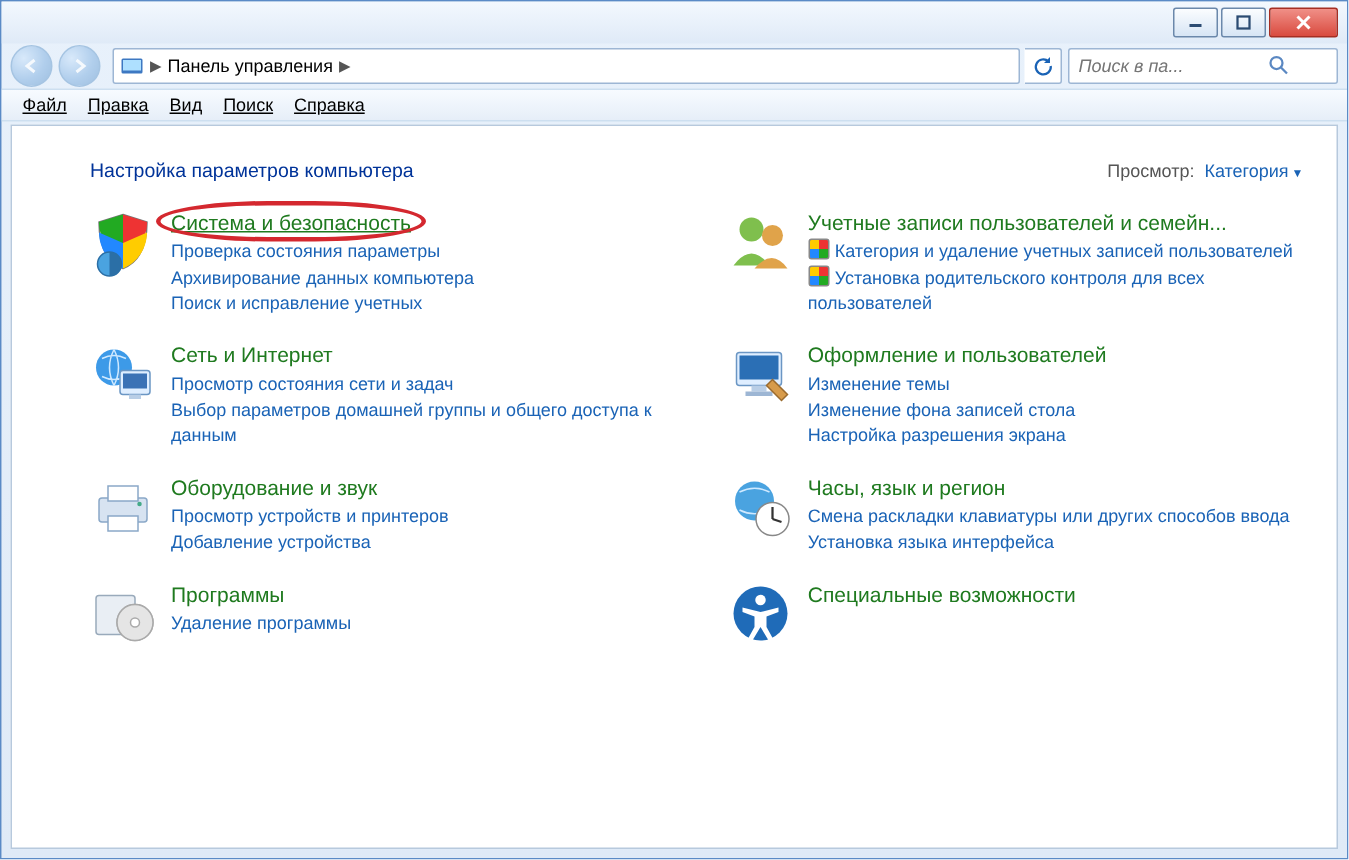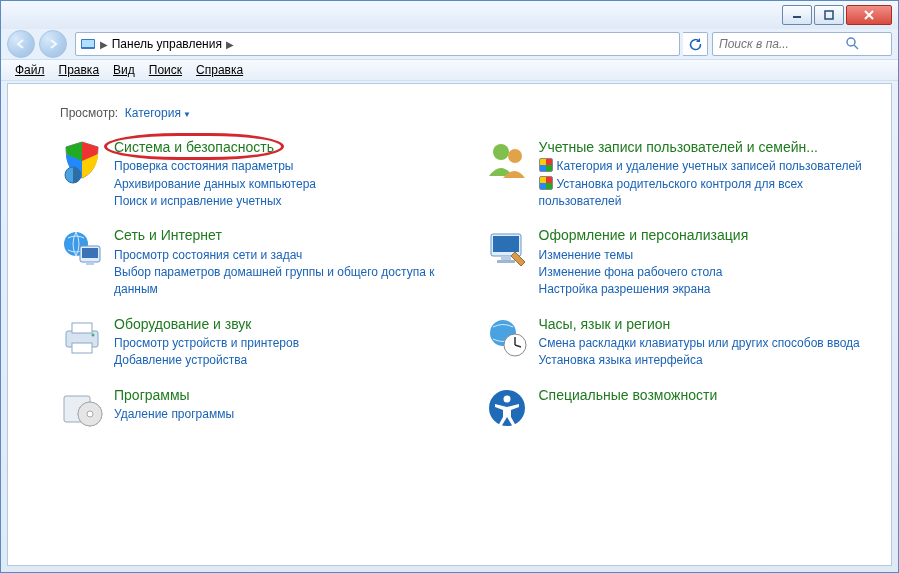--- a/index.html
+++ b/index.html
@@ -35,21 +35,21 @@
   .cat-icon{width:44px;height:44px;flex:0 0 44px;display:flex;align-items:center;justify-content:center}
   .cat-body{padding-top:0}
   .cat-title{color:#1f7a1f;font-size:14px;line-height:1.3}
   .cat-title a{color:#1f7a1f;text-decoration:none}
   .tasks{margin-top:2px}
   .task{color:#1a63b6;font-size:12px;line-height:1.45;cursor:pointer}
   .task.shield::before{content:"";display:inline-block;width:12px;height:12px;margin-right:4px;vertical-align:-2px;background:conic-gradient(#e33 0 25%, #2a2 0 50%, #28f 0 75%, #fc0 0 100%);border:1px solid #888;border-radius:2px}
   
   .highlight{position:relative;display:inline-block}
   .highlight::before{content:"";position:absolute;left:-10px;right:-10px;top:-5px;bottom:-4px;border:3px solid #d4282f;border-radius:50%/60%;pointer-events:none}
-  .highlight a{}
+  .highlight a{text-decoration:underline}
   
   svg{overflow:visible}
 </style>
 </head>
 <body>
 
 <div class="window">
 
   <div class="titlebar">
     <div class="winbtn">
@@ -110,20 +110,21 @@
   <div class="menubar">
     <span class="menuitem"><u>Файл</u></span>
     <span class="menuitem"><u>Правка</u></span>
     <span class="menuitem"><u>Вид</u></span>
     <span class="menuitem"><u>Поиск</u></span>
     <span class="menuitem"><u>Справка</u></span>
   </div>
 
   <div class="content">
     <div class="head-row">
+      <div class="page-title">Настройка параметров компьютера</div>
       <div class="view-by">
         <span>Просмотр:</span>&nbsp;
         <a href="#"><span>Категория</span><span class="drop">▼</span></a>
       </div>
     </div>
 
     <div class="columns">
 
       <div class="col">
 
@@ -231,24 +232,24 @@
           <div class="cat-icon">
             <svg width="44" height="44">
                 <rect x="6" y="8" width="30" height="22" rx="2" fill="#dfeeff" stroke="#6b96c4"></rect>
                 <rect x="8" y="10" width="26" height="16" fill="#2b6fb5"></rect>
                 <rect x="16" y="30" width="10" height="4" fill="#b9cee6"></rect>
                 <rect x="12" y="34" width="18" height="3" fill="#9db6d4"></rect>
                 <path d="M30 26 l10 10 l-4 4 l-10 -10 z" fill="#d79b4a" stroke="#9a6b2e"></path>
               </svg>
           </div>
           <div class="cat-body">
-            <div class="cat-title"><a href="#">Оформление и персонализация</a></div>
+            <div class="cat-title"><a href="#">Оформление и пользователей</a></div>
             <div class="tasks">
               <div class="task">Изменение темы</div>
-              <div class="task">Изменение фона рабочего стола</div>
+              <div class="task">Изменение фона записей стола</div>
               <div class="task">Настройка разрешения экрана</div>
             </div>
           </div>
         </div>
 
         <div class="cat">
           <div class="cat-icon">
             <svg width="44" height="44">
                 <circle cx="18" cy="18" r="13" fill="#4aa3e0"></circle>
                 <path d="M8 12 q10 -5 20 0 M8 24 q10 5 20 0" stroke="#cfe9ff" fill="none"></path>

